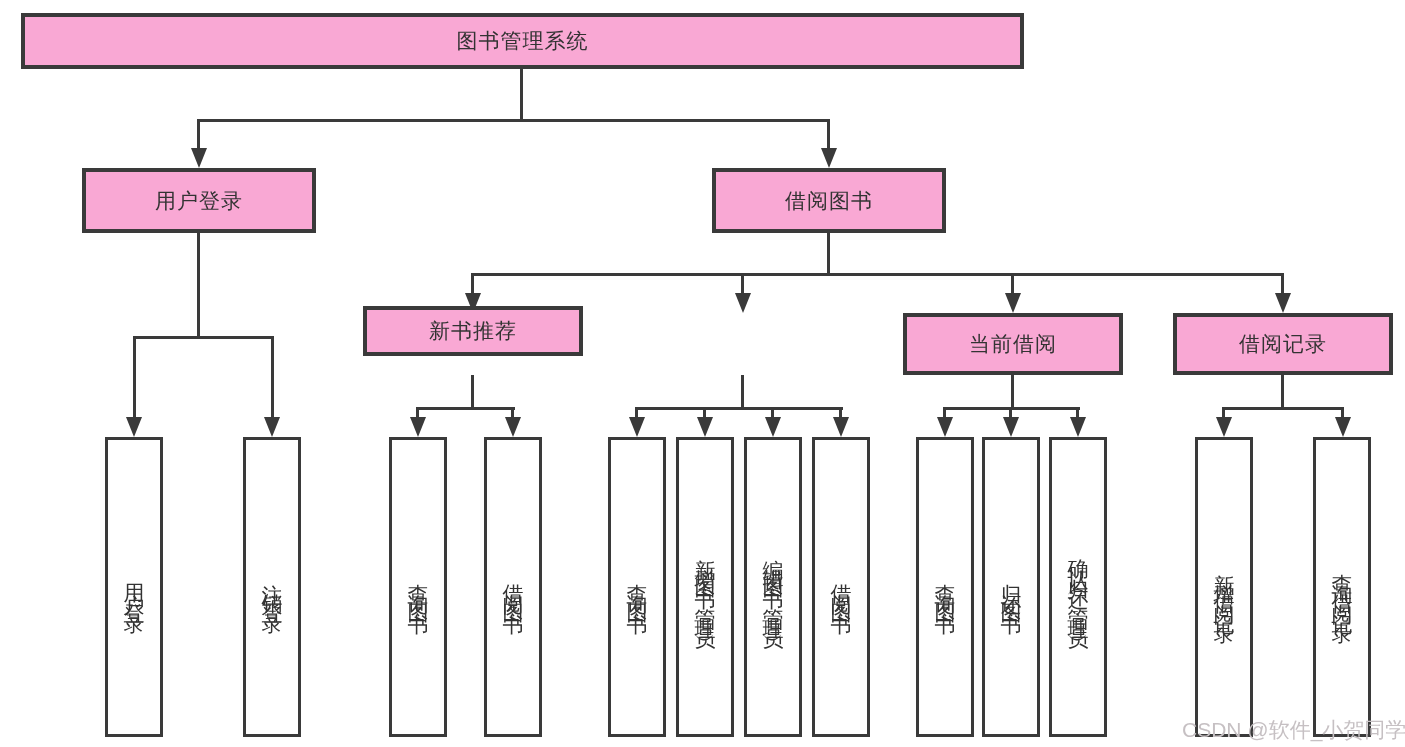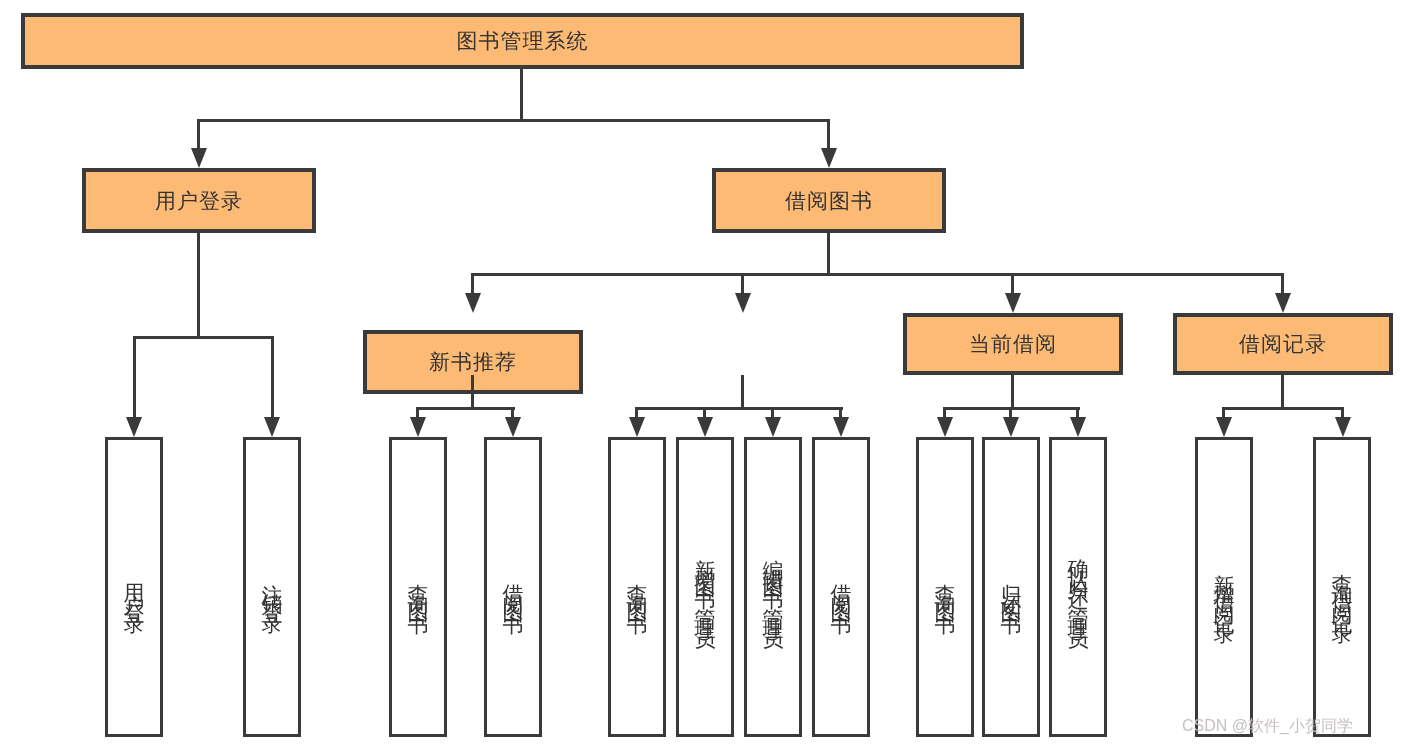--- a/index.html
+++ b/index.html
@@ -5,21 +5,21 @@
   :root{
     --line:#3a3a3a;
     --text:#333333;
     --wm:#c6c0c3;
     --bg:#ffffff;
   }
   *{box-sizing:border-box;margin:0;padding:0;}
   body{background:var(--bg);font-family:"Liberation Sans",sans-serif;}
   .canvas{position:relative;width:1405px;height:747px;background:var(--bg);overflow:hidden;}
   .box{
-    position:absolute;background:#fdba74;border:4px solid var(--line);
+    position:absolute;background:#f9a8d4;border:4px solid var(--line);
     display:flex;align-items:center;justify-content:center;
     font-size:21px;color:var(--text);letter-spacing:1px;
   }
   .leaf{
     position:absolute;top:437px;height:300px;width:58px;
     background:#fff;border:3px solid var(--line);
     display:flex;align-items:center;justify-content:center;
   }
   .leaf span{
     writing-mode:vertical-rl;text-orientation:mixed;
@@ -27,21 +27,21 @@
     white-space:nowrap;
   }
   .hline{position:absolute;height:3px;background:var(--line);}
   .vline{position:absolute;width:3px;background:var(--line);}
   .arrow{
     position:absolute;width:0;height:0;
     border-left:8px solid transparent;border-right:8px solid transparent;
     border-top:20px solid var(--line);
   }
   .watermark{
-    position:absolute;left:1182px;top:716px;font-size:16px;
+    position:absolute;left:1182px;top:716px;font-size:21px;
     color:var(--wm);white-space:nowrap;z-index:5;
   }
 </style>
 </head>
 <body>
 
 <div class="canvas">
 
   <div class="box" style="left:21px;top:13px;width:1003px;height:56px;">
     <span>图书管理系统</span>
@@ -72,21 +72,21 @@
   <div class="hline" style="left:471px;top:273px;width:813px;"></div>
   <div class="vline" style="left:471px;top:273px;height:24px;"></div>
   <div class="arrow" style="left:465px;top:293px;"></div>
   <div class="vline" style="left:741px;top:273px;height:24px;"></div>
   <div class="arrow" style="left:735px;top:293px;"></div>
   <div class="vline" style="left:1011px;top:273px;height:24px;"></div>
   <div class="arrow" style="left:1005px;top:293px;"></div>
   <div class="vline" style="left:1281px;top:273px;height:24px;"></div>
   <div class="arrow" style="left:1275px;top:293px;"></div>
 
-  <div class="box" style="left:363px;top:330px;width:220px;height:64px;">
+  <div class="box" style="left:363px;top:306px;width:220px;height:50px;">
     <span>新书推荐</span>
   </div>
   <div class="box" style="left:1173px;top:313px;width:220px;height:62px;">
     <span>借阅记录</span>
   </div>
   <div class="box" style="left:903px;top:313px;width:220px;height:62px;">
     <span>当前借阅</span>
   </div>
 
   <div class="vline" style="left:471px;top:375px;height:35px;"></div>

